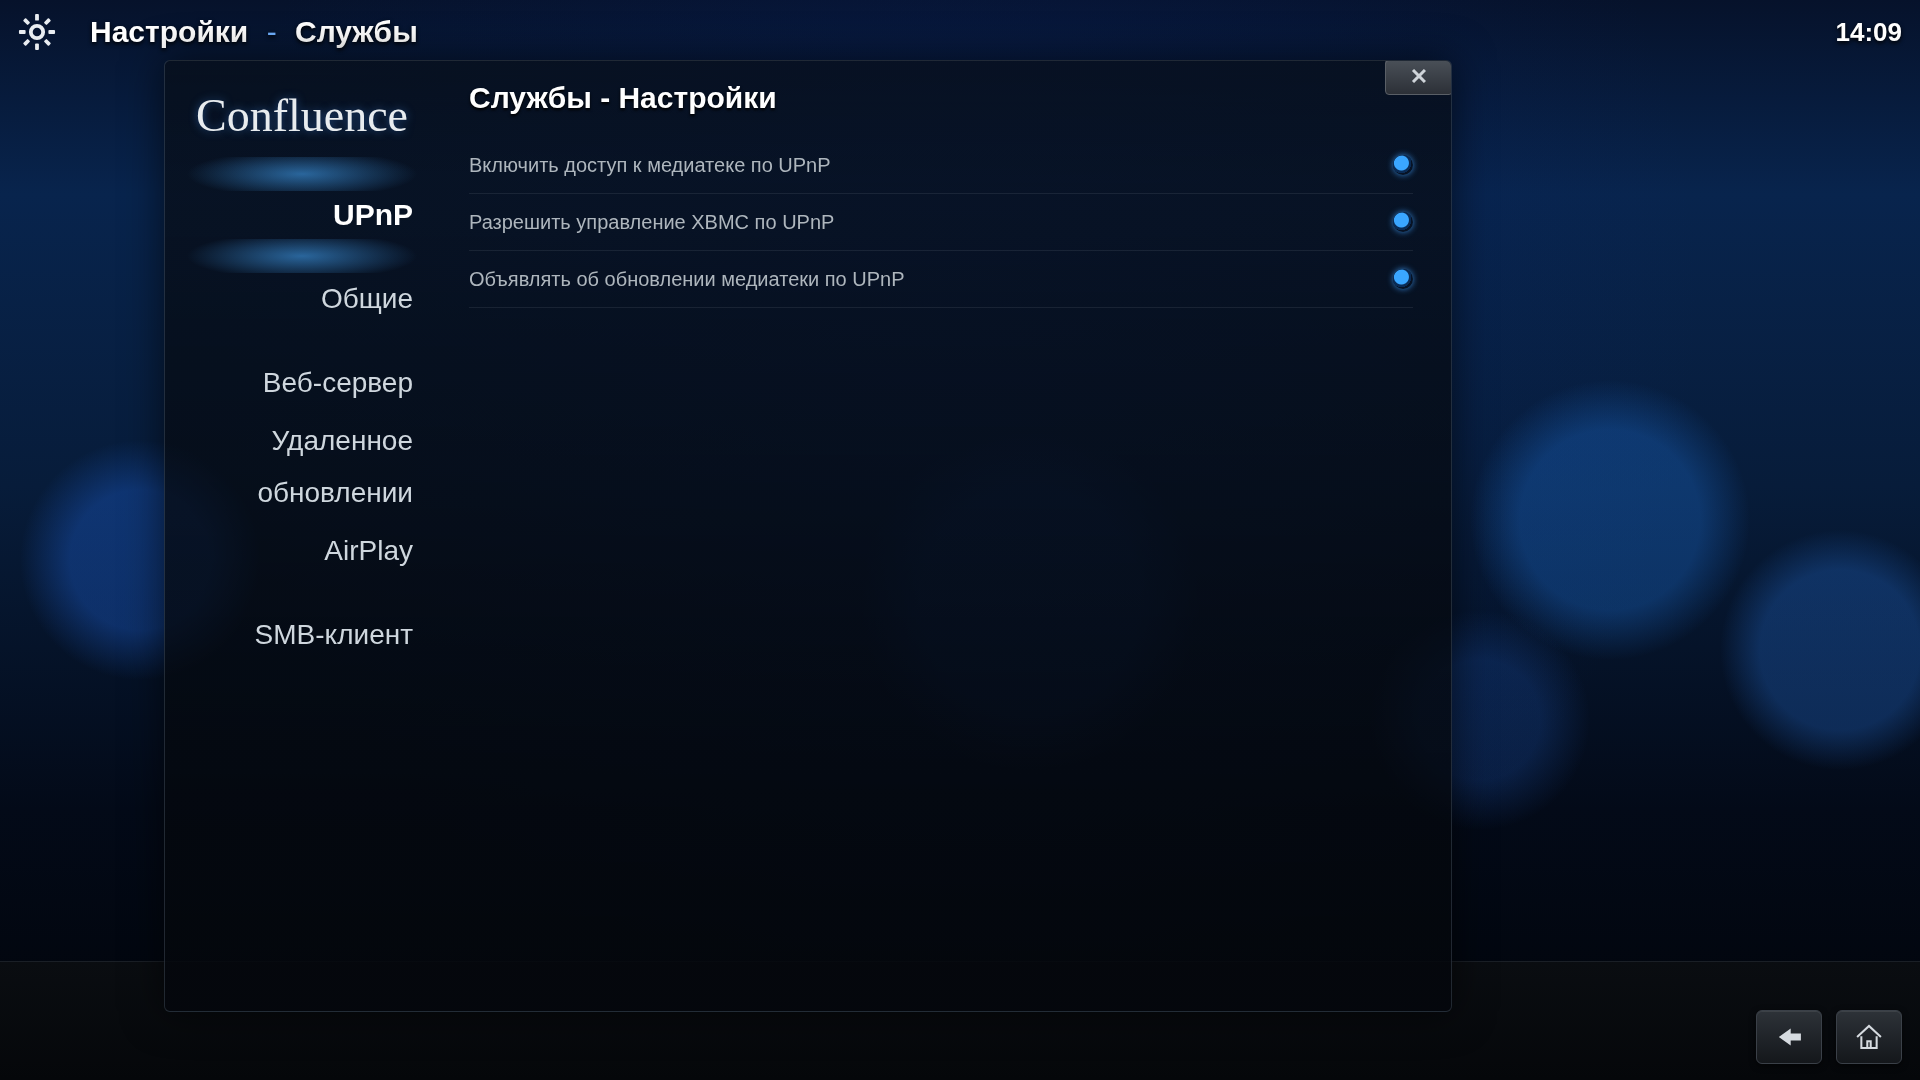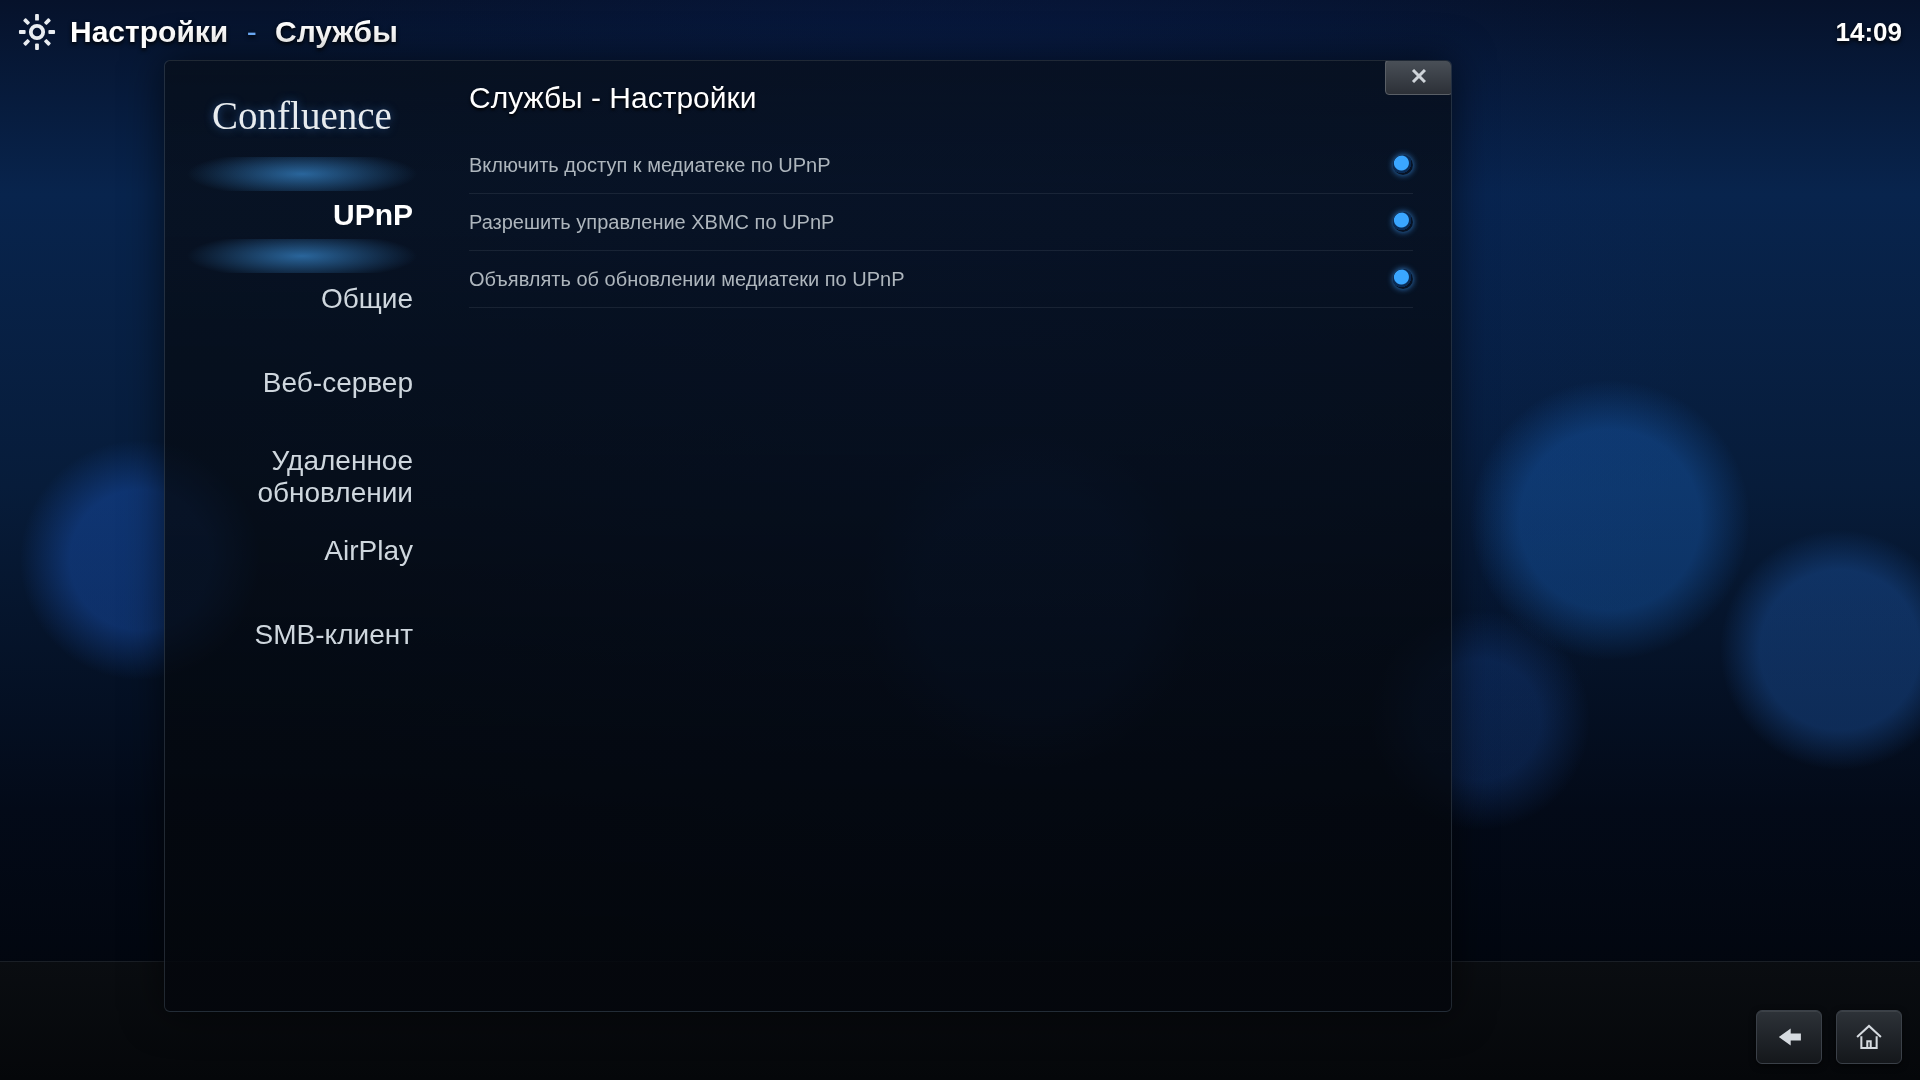--- a/index.html
+++ b/index.html
@@ -13,48 +13,48 @@
       radial-gradient(circle at 1030px 600px,rgba(20,80,180,.18) 0 110px,transparent 170px),
       radial-gradient(circle at 1840px 650px,rgba(40,120,230,.28) 0 80px,transparent 120px),
       radial-gradient(circle at 960px 300px,rgba(10,40,120,.25),transparent 60%),
       linear-gradient(180deg,#06122b 0%,#08244d 18%,#071c3a 45%,#030a18 75%,#010409 100%);
   }
   
   .bottom-strip{position:absolute;left:0;right:0;bottom:0;height:118px;
     background:linear-gradient(180deg,#0a0d11 0%,#05070a 100%);
     border-top:1px solid #1a1f26;}
   
-  .topbar{position:absolute;left:18px;top:8px;right:18px;height:48px;display:flex;align-items:center;}
+  .topbar{position:absolute;left:18px;top:8px;right:18px;height:48px;display:flex;align-items:center;gap:20px;}
   .gear{width:38px;height:38px;margin-right:14px;}
   .crumb{font-size:30px;font-weight:600;text-shadow:0 2px 4px #000;}
   .crumb .sep{color:#6fb0ff;padding:0 10px;font-weight:400;}
   .clock{margin-left:auto;font-size:26px;font-weight:700;text-shadow:0 2px 4px #000;}
   
   .panel{position:absolute;left:164px;top:60px;width:1286px;height:950px;
     background:linear-gradient(180deg,rgba(8,14,24,.72),rgba(4,7,12,.86));
     border:1px solid rgba(120,140,160,.25);border-radius:6px;
     box-shadow:0 0 40px rgba(0,0,0,.6);display:flex;overflow:hidden;}
   
   .side{width:274px;padding-top:14px;}
   .logo{height:80px;display:flex;align-items:center;justify-content:center;
-    font-family:"Brush Script MT","Segoe Script",cursive;font-size:39px;color:#e8ecef;
+    font-family:"Brush Script MT","Segoe Script",cursive;font-size:46px;color:#e8ecef;
     text-shadow:0 0 8px #244e86;}
   .cats{margin-top:18px;}
   .cat{height:84px;display:flex;align-items:center;justify-content:flex-end;
     padding-right:26px;font-size:28px;color:#cfd7de;cursor:pointer;text-align:right;}
-  .cat.two-line{flex-direction:column;align-items:flex-end;justify-content:flex-end;line-height:1.15;padding-left:48px;}
+  .cat.two-line{flex-direction:column;align-items:flex-end;justify-content:space-between;line-height:1.15;padding-left:48px;}
   .cat.selected{position:relative;color:#fff;font-weight:700;font-size:30px;}
   .cat.selected::before,.cat.selected::after{content:"";position:absolute;left:0;right:0;height:34px;
     background:radial-gradient(ellipse 60% 100% at 50% 50%,rgba(70,170,255,.55),transparent 70%);
     pointer-events:none;}
   .cat.selected::before{top:-16px;}
   .cat.selected::after{bottom:-16px;}
   
   .content{flex:1;position:relative;padding:20px 38px 20px 30px;}
-  .content-title{font-size:30px;font-weight:400;text-shadow:0 2px 3px #000;margin-bottom:22px;}
+  .content-title{font-size:30px;font-weight:700;text-shadow:0 2px 3px #000;margin-bottom:22px;}
   .rows{}
   .row{height:56px;display:flex;align-items:center;border-bottom:1px solid rgba(160,170,180,.12);
     cursor:pointer;}
   .row-label{font-size:20px;color:#aeb6bd;flex:1;}
   .radio{width:20px;height:20px;border-radius:50%;
     background:radial-gradient(circle at 42% 40%,#3aa6ff 0 7px,#0a2b55 8px 10px,transparent 10px);
     box-shadow:0 0 6px rgba(64,160,255,.8);}
   
   .close-btn{position:absolute;right:-2px;top:-2px;width:66px;height:34px;
     background:linear-gradient(180deg,#4a5058,#2c3037);border:1px solid #5a5f66;

